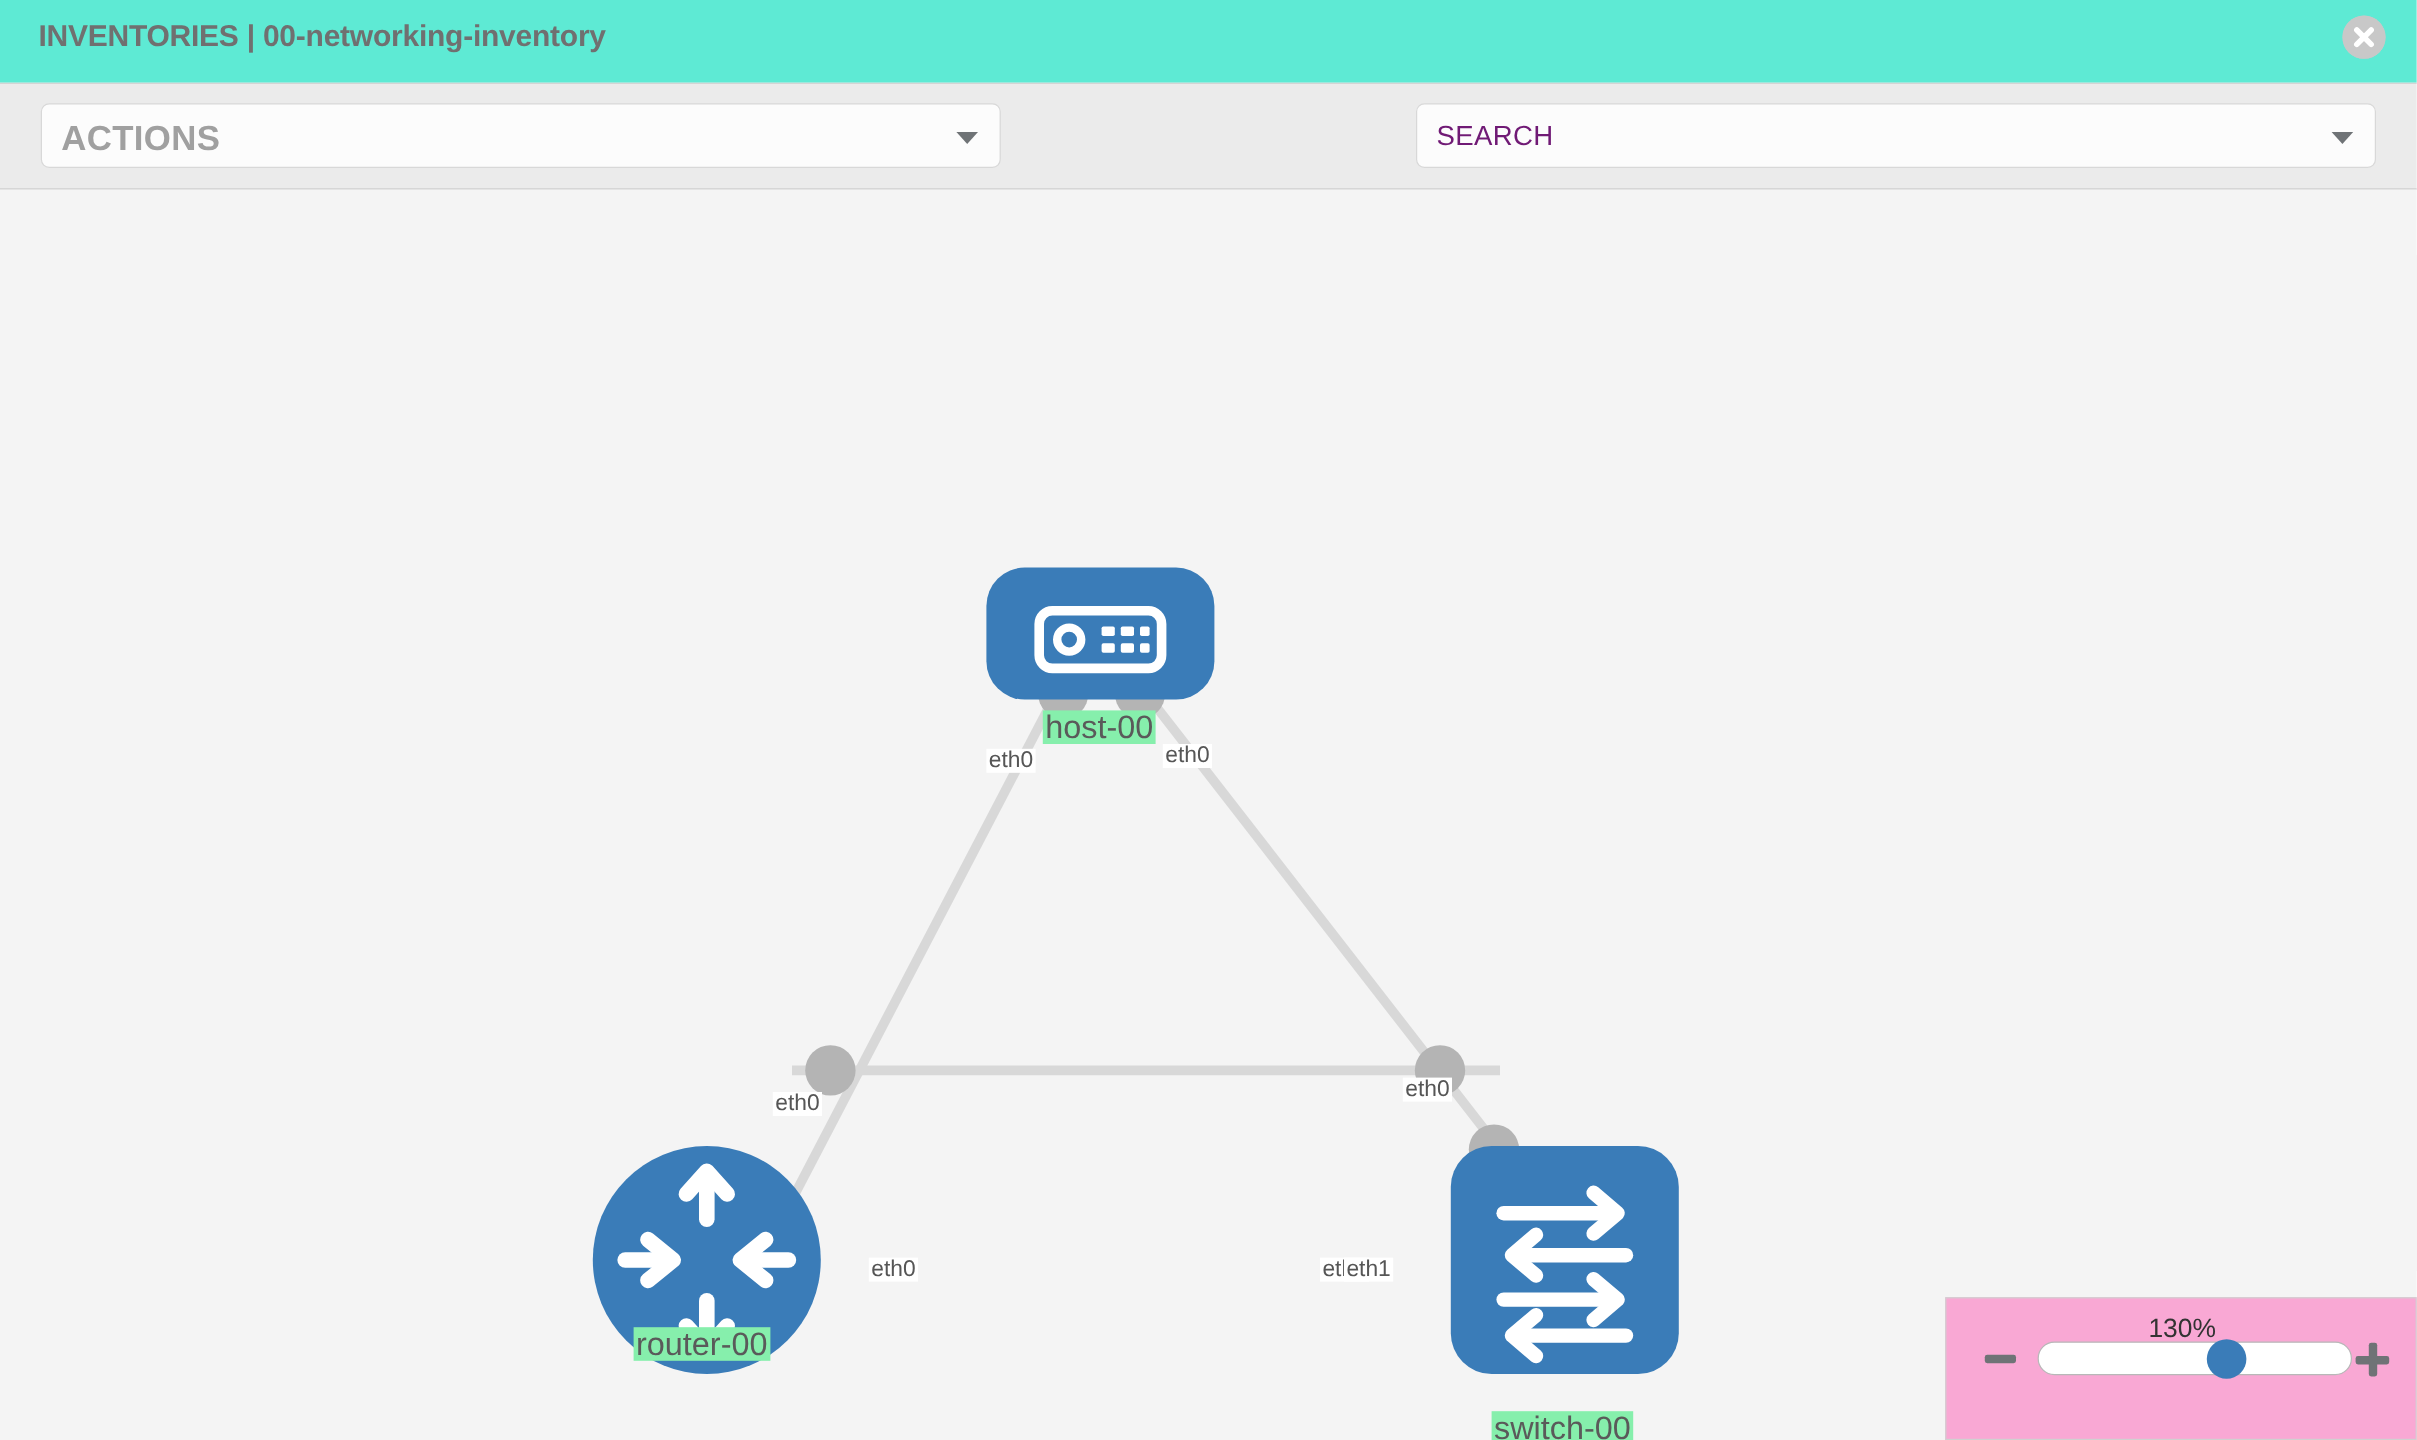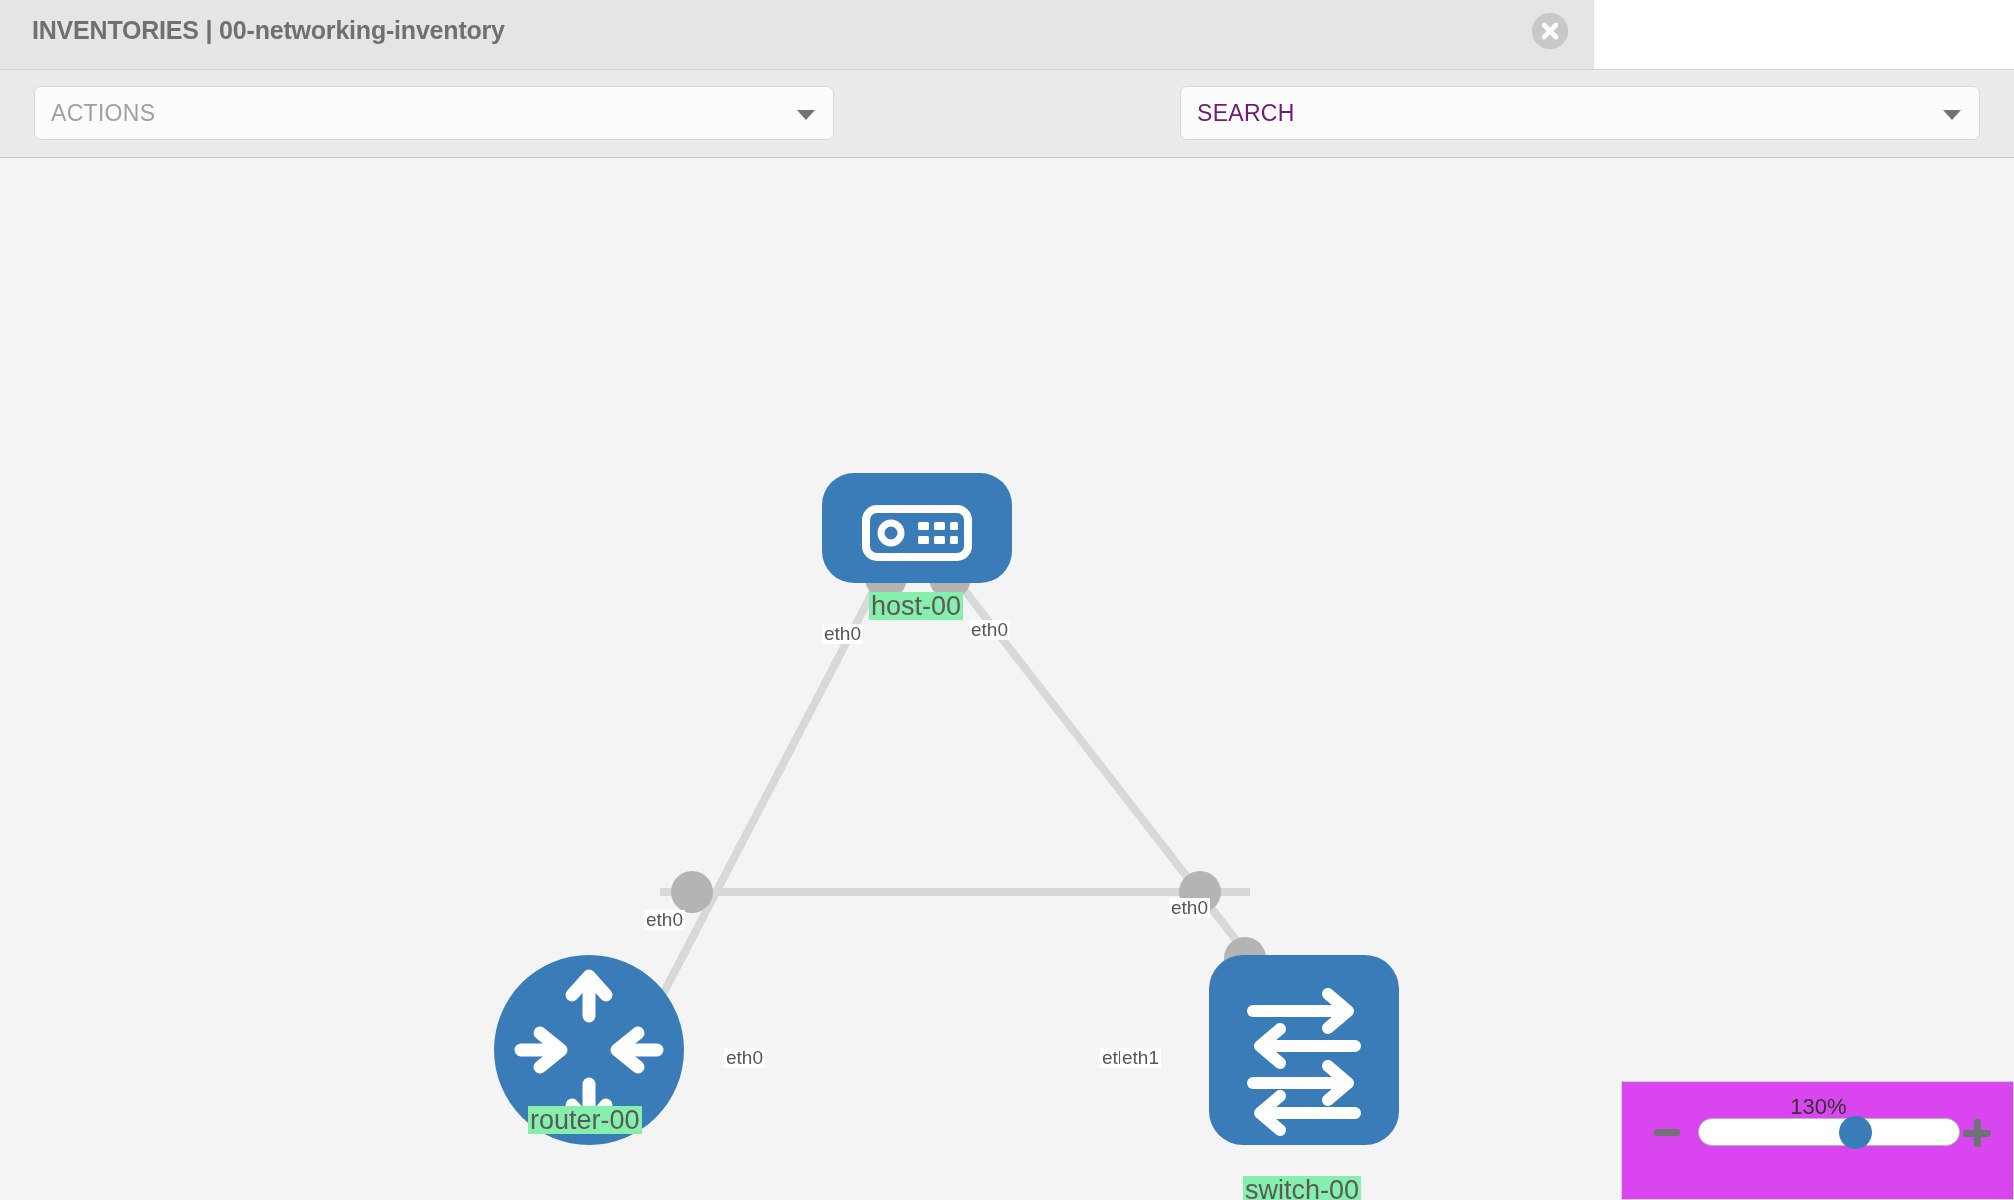--- a/index.html
+++ b/index.html
@@ -16,23 +16,23 @@
     position: relative;
     width: 2014px;
     height: 1200px;
     background: #ffffff;
   }
 
   
   .header {
     position: absolute;
     left: 0; top: 0;
-    width: 1594px;
+    width: 2014px;
     height: 69px;
-    background: #e5e5e5;
+    background: #5eead4;
     box-sizing: border-box;
   }
   .header-title {
     position: absolute;
     left: 32px;
     top: 16px;
     font-size: 25px;
     font-weight: bold;
     color: #707070;
     letter-spacing: -0.2px;
@@ -70,24 +70,25 @@
     height: 54px;
     background: #fcfcfc;
     border: 1px solid #d8d8d8;
     border-radius: 7px;
     box-sizing: border-box;
   }
   .actions-label {
     position: absolute;
     left: 16px;
     top: 13px;
-    font-size: 23px;
+    font-size: 29px;
     color: #a0a0a0;
     font-stretch: condensed;
     letter-spacing: 0.3px;
+    font-weight: bold;
   }
   .caret {
     position: absolute;
     right: 18px;
     top: 23px;
     width: 0; height: 0;
     border-left: 9px solid transparent;
     border-right: 9px solid transparent;
     border-top: 10px solid #6f7376;
   }
@@ -160,21 +161,21 @@
     margin-top: 18px;
   }
 
   
   .zoom-panel {
     position: absolute;
     left: 1621px;
     top: 1081px;
     width: 393px;
     height: 119px;
-    background: #d946ef;
+    background: #f9a8d4;
     border: 1px solid #d0d0d0;
     box-sizing: border-box;
   }
   .zoom-value {
     position: absolute;
     top: 12px;
     left: 0;
     width: 393px;
     text-align: center;
     font-size: 22px;

